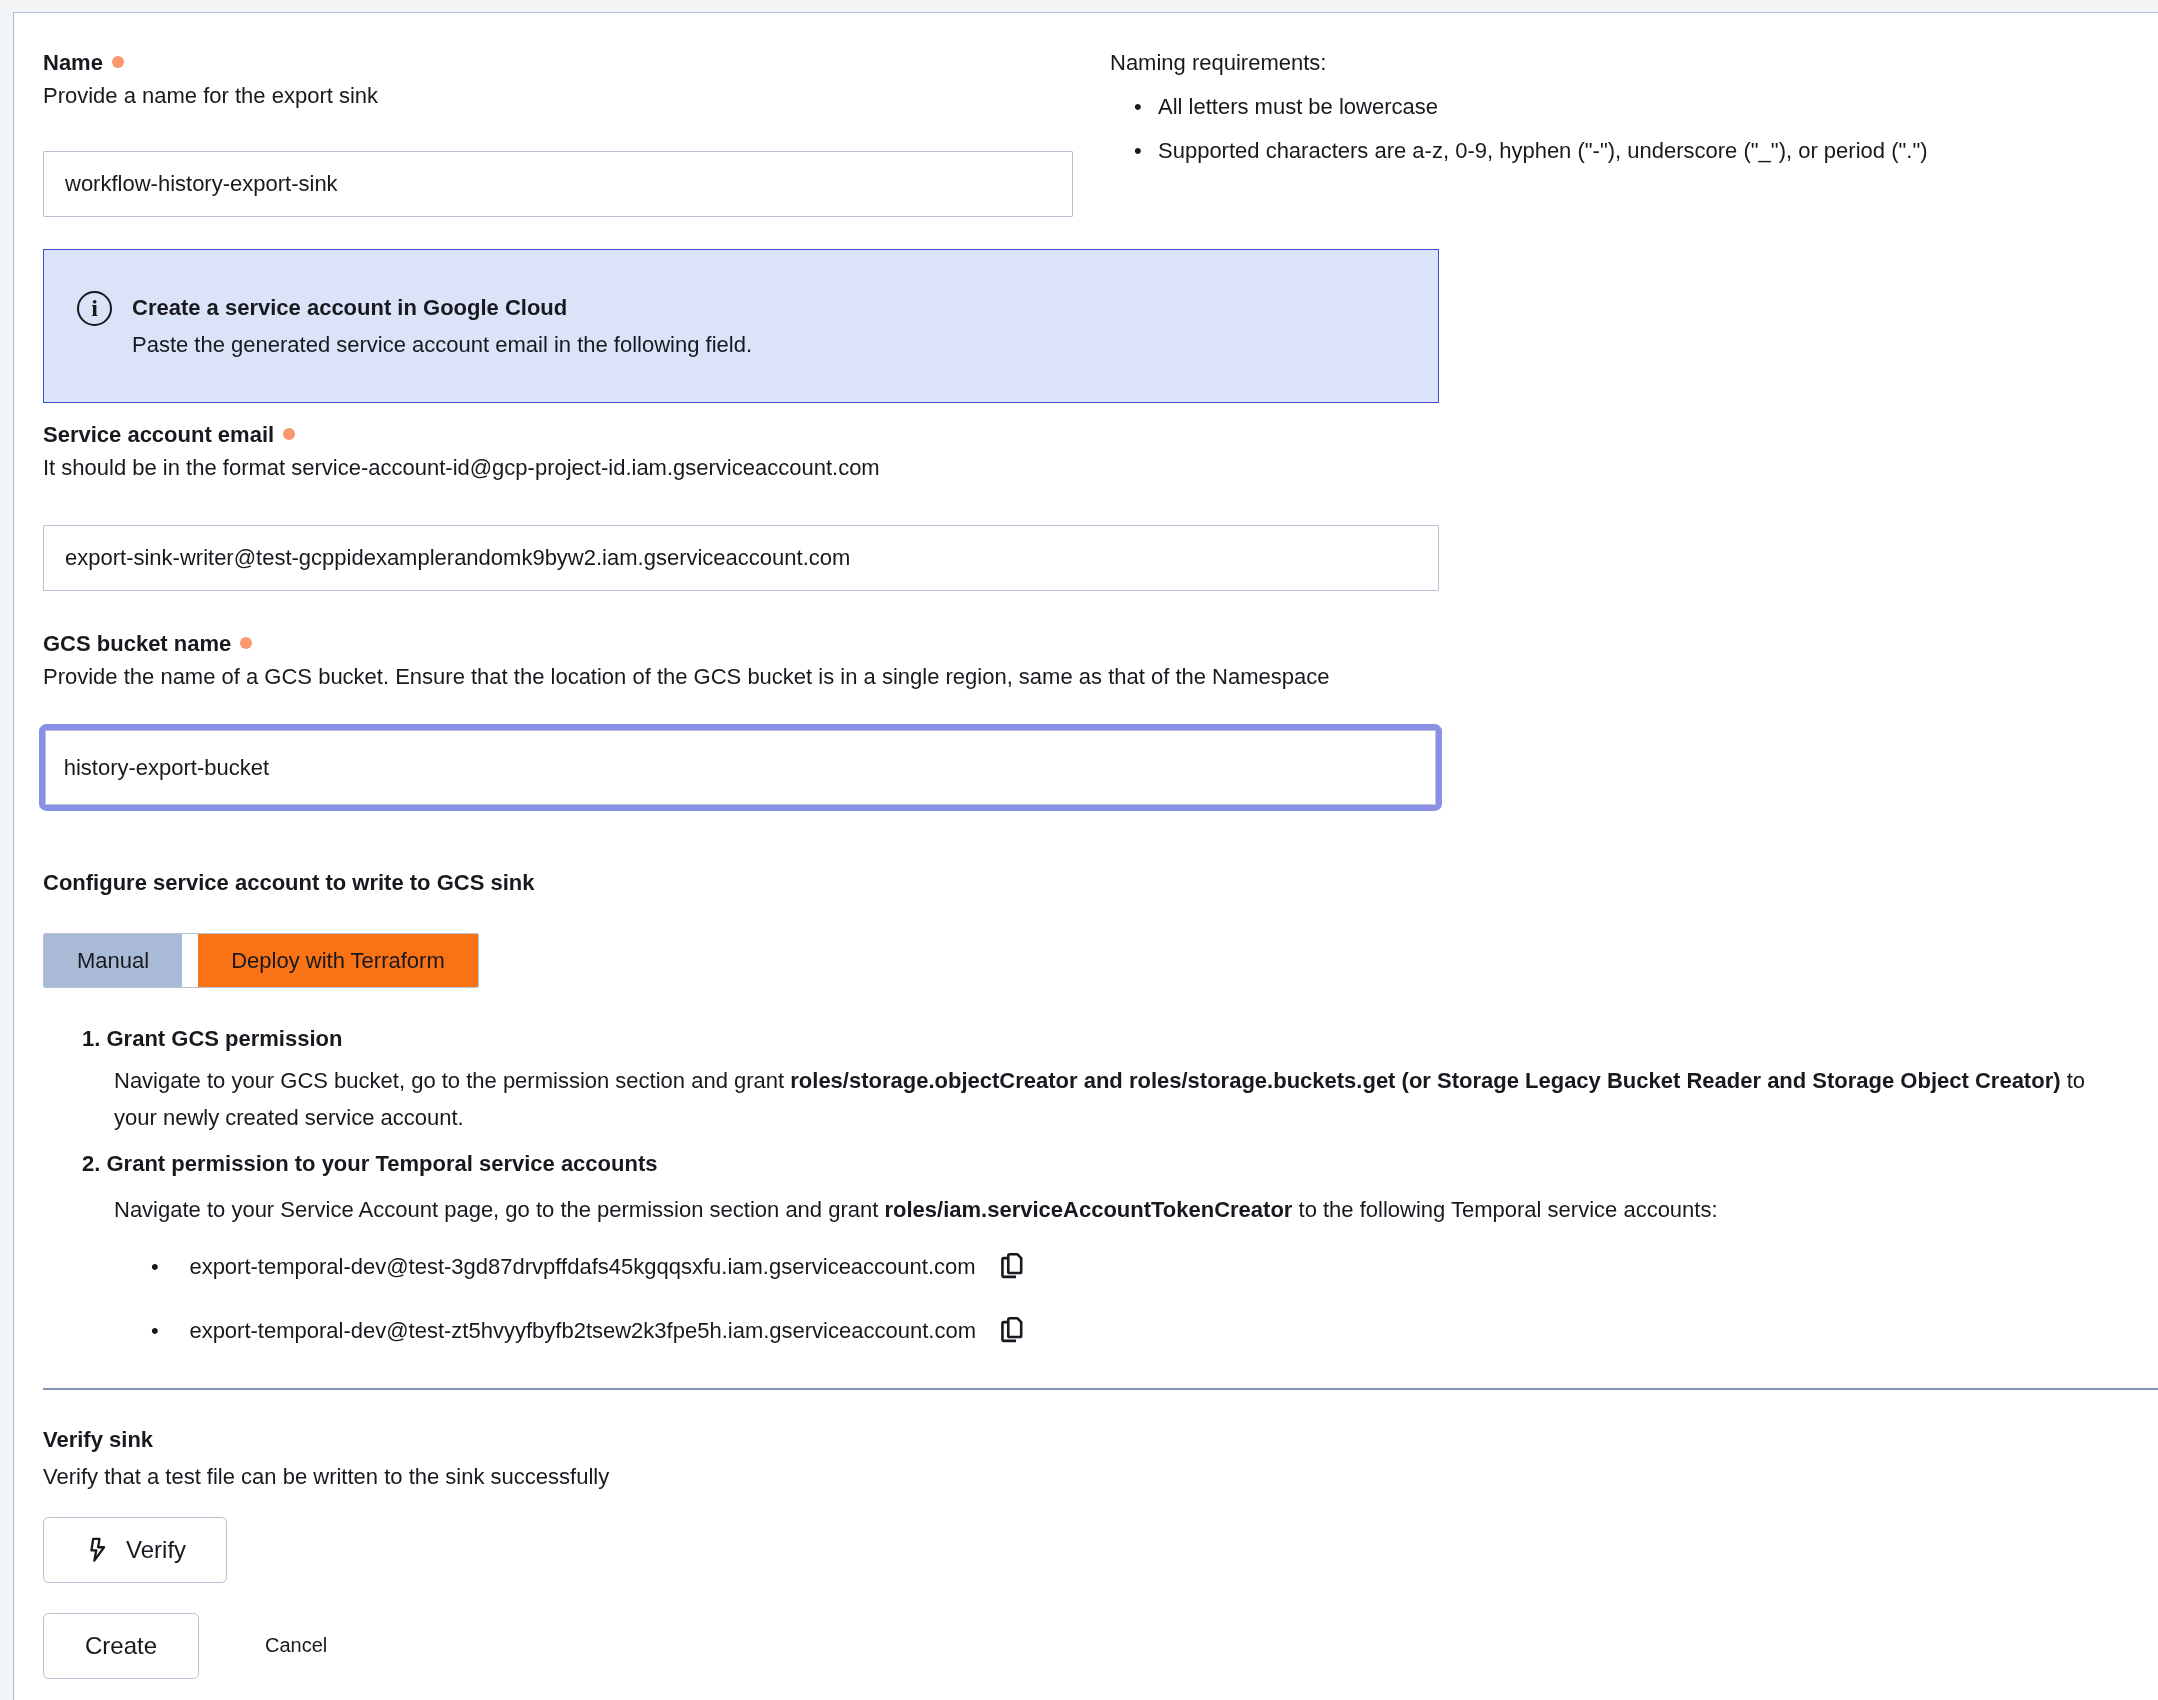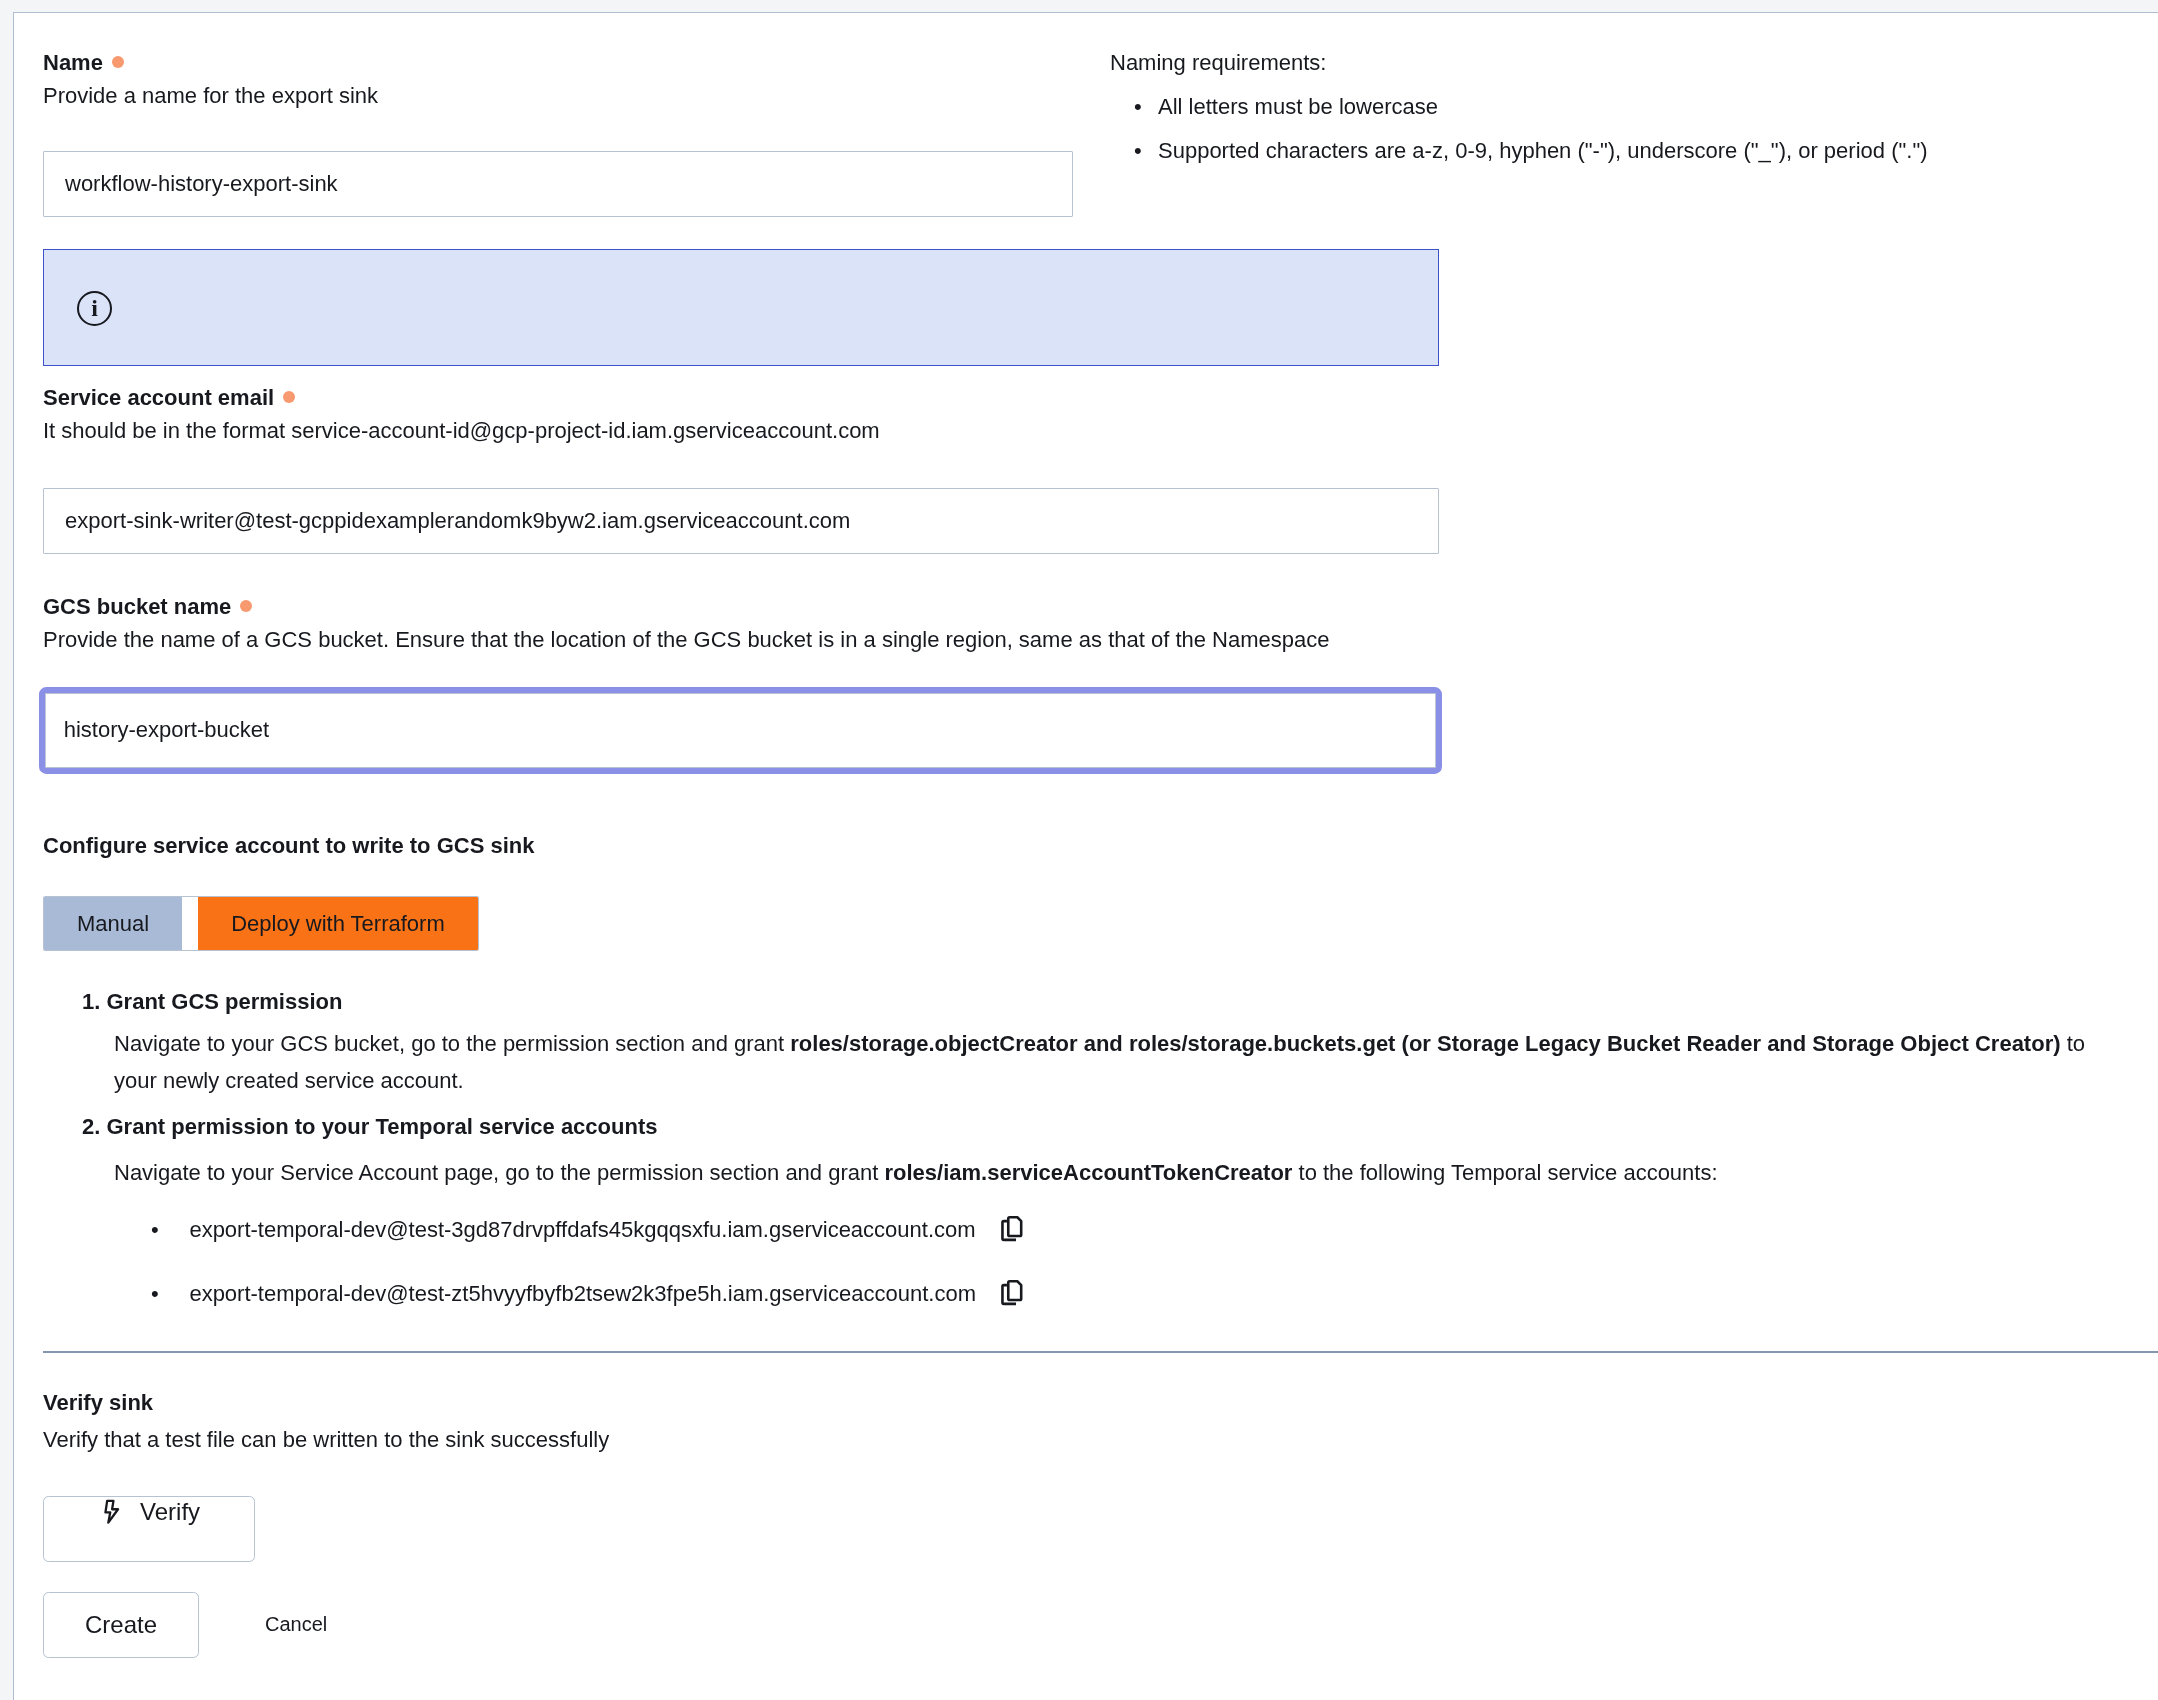--- a/index.html
+++ b/index.html
@@ -63,22 +63,22 @@
   .step-body.second { margin-top:11px; }
   .accounts { margin:20px 0 0 69px; padding:0; list-style:none; }
   .accounts li { display:flex; align-items:center; gap:20px; line-height:37px; margin-top:27px; }
   .accounts li:first-child { margin-top:0; }
   .accounts .bullet { width:18.4px; }
   .copy-btn { background:none; border:none; padding:0; cursor:pointer; display:flex; align-items:center; }
   .divider { border:none; border-top:2.8px solid #8595ae; margin:39px -37px 0 0; }
   .verify-title { margin-top:33px; font-weight:bold; line-height:33px; }
   .verify-desc { margin-top:3.7px; line-height:33px; }
   .verify-button {
-    margin-top:40px; width:212px; height:66px; background:#fff;
-    border:1.8px solid #b6c2d2; border-radius:5.5px; display:flex; 
+    margin-top:24px; width:184px; height:66px; background:#fff;
+    border:1.8px solid #b6c2d2; border-radius:5.5px; display:flex; align-items:center;
     justify-content:center; gap:14.7px; font-size:24px; color:#17191f; cursor:pointer;
     font-family:"Liberation Sans", sans-serif;
   }
   .actions { margin-top:30px; display:flex; align-items:center; gap:66px; }
   .create-button {
     width:156px; height:66px; background:#fff; border:1.8px solid #b6c2d2; border-radius:5.5px;
     font-size:24px; color:#17191f; cursor:pointer; font-family:"Liberation Sans", sans-serif;
   }
   .cancel-button {
     background:none; border:none; font-size:20px; color:#17191f; cursor:pointer;
@@ -102,20 +102,24 @@
       <div class="req-title">Naming requirements:</div>
       <ul class="req-list">
         <li><span class="bullet">•</span><span>All letters must be lowercase</span></li>
         <li><span class="bullet">•</span><span>Supported characters are a-z, 0-9, hyphen ("-"), underscore ("_"), or period (".")</span></li>
       </ul>
     </div>
   </div>
 
   <div class="info-box">
     <div class="info-icon">i</div>
+    <div>
+      <div class="info-title">Create a service account in Google Cloud</div>
+      <div class="info-desc">Paste the generated service account email in the following field.</div>
+    </div>
   </div>
 
   <div class="field-label section-label"><span>Service account email</span><span class="req-dot"></span></div>
   <div class="field-desc">It should be in the format service-account-id@gcp-project-id.iam.gserviceaccount.com</div>
   <input class="text-input wide" type="text" value="export-sink-writer@test-gcppidexamplerandomk9byw2.iam.gserviceaccount.com" style="">
 
   <div class="field-label gcs-label"><span>GCS bucket name</span><span class="req-dot"></span></div>
   <div class="field-desc">Provide the name of a GCS bucket. Ensure that the location of the GCS bucket is in a single region, same as that of the Namespace</div>
   <input class="text-input focused" type="text" value="history-export-bucket" style="">
 

